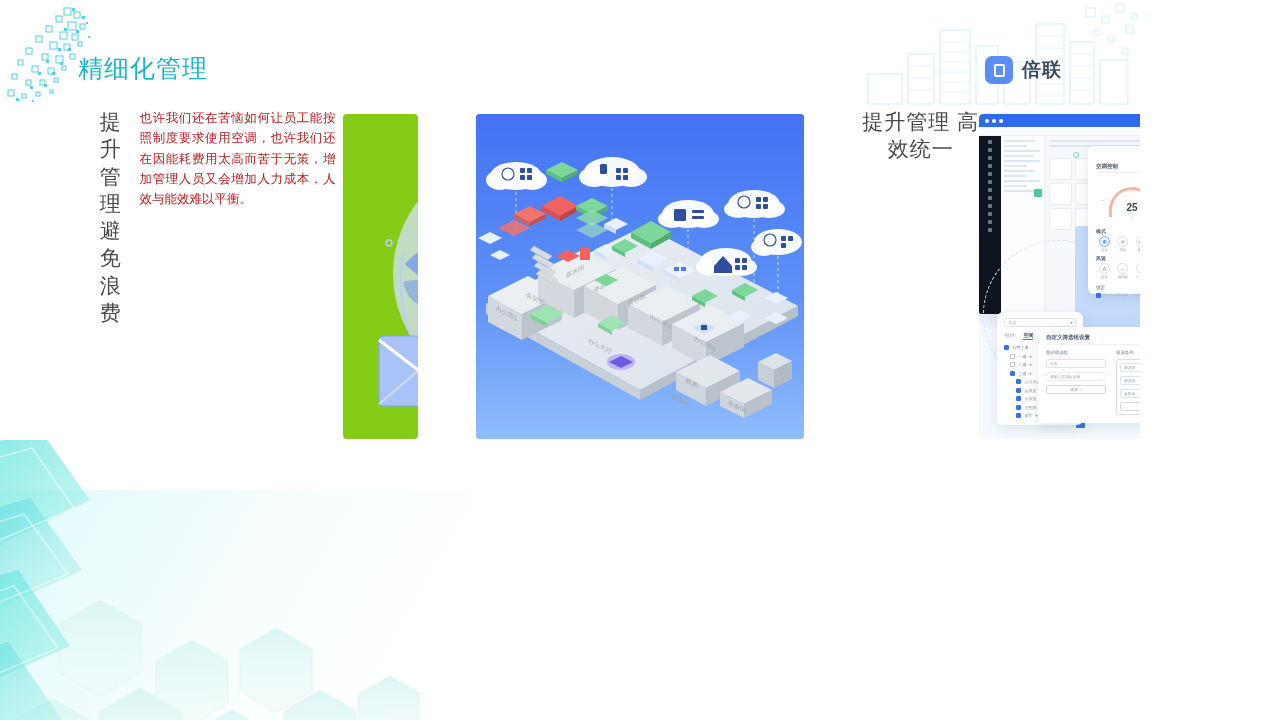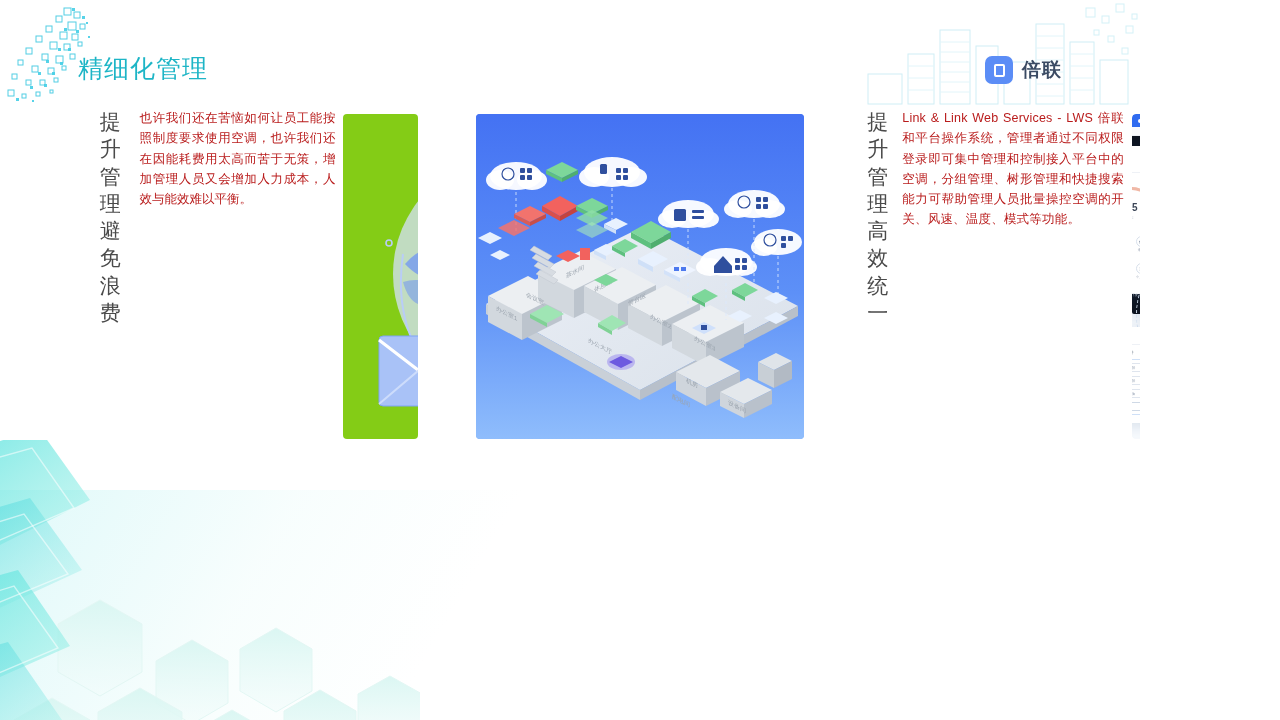--- a/index.html
+++ b/index.html
@@ -672,21 +672,20 @@
                   <rect x="9" y="3" width="6" height="5"></rect>
                 </g>
               </g>
           </g>
         </svg>
       </div>
     </div>
 
     <div class="col">
       <div class="col-heading">提升管理 高效统一</div>
-      <div class="col-body spaced">Link &amp; Link Web Services - LWS 倍联和平台操作系统，管理者通过不同权限登录即可集中管理和控制接入平台中的空调，分组管理、树形管理和快捷搜索能力可帮助管理人员批量操控空调的开关、风速、温度、模式等功能。</div>
       <div class="col-figure fig3">
 
         <div class="deco-ring" style="left:98px; top:84px; width:210px; height:210px;"></div>
         <div class="deco-ring" style="left:4px; top:126px; width:150px; height:150px;"></div>
         <div class="deco-dot" style="left:94px; top:38px; width:6px; height:6px; border:1.4px solid #7fd0c0;"></div>
         <div class="deco-dot" style="left:176px; top:85px; width:6px; height:6px; border:1.4px solid #aac6ea;"></div>
         <div class="deco-dot" style="left:188px; top:305px; width:6px; height:6px; border:1.4px solid #aac6ea;"></div>
         <div class="deco-dot" style="left:310px; top:156px; width:6px; height:6px; border:1.4px solid #cfd9e6;"></div>
         <div class="deco-sq" style="left:55px; top:75px; width:8px; height:8px; background:#4dc99a;"></div>
         <div class="deco-sq" style="left:97px; top:305px; width:9px; height:9px; background:#3a72e8;"></div>

